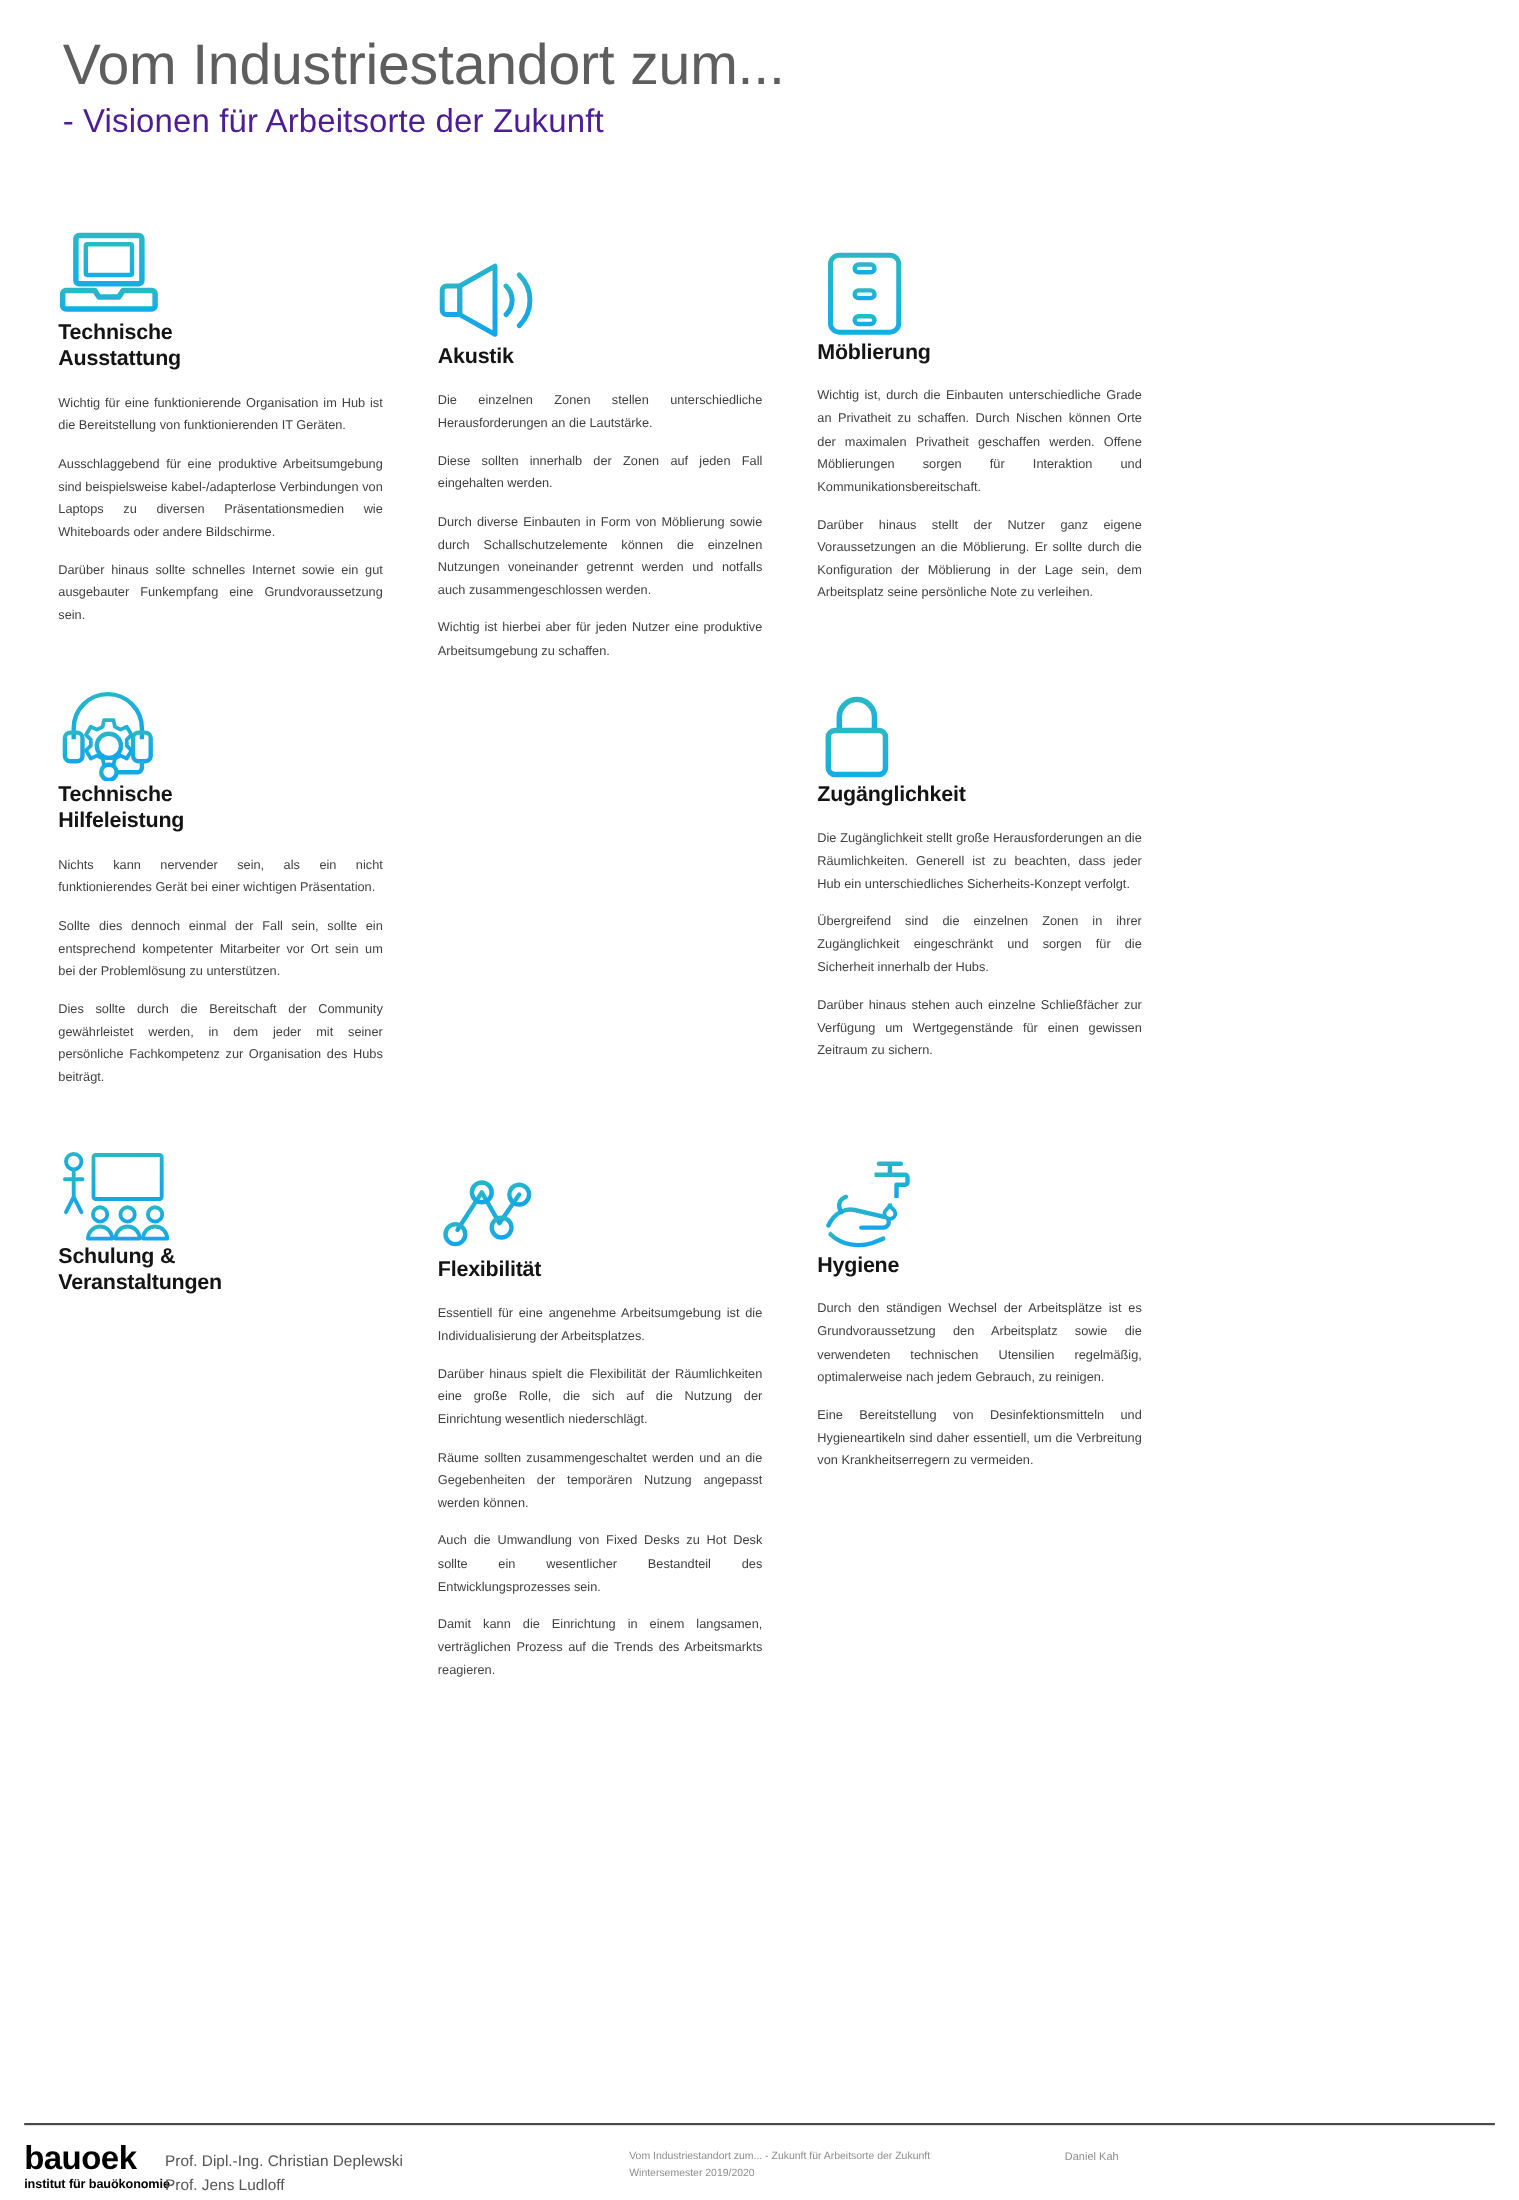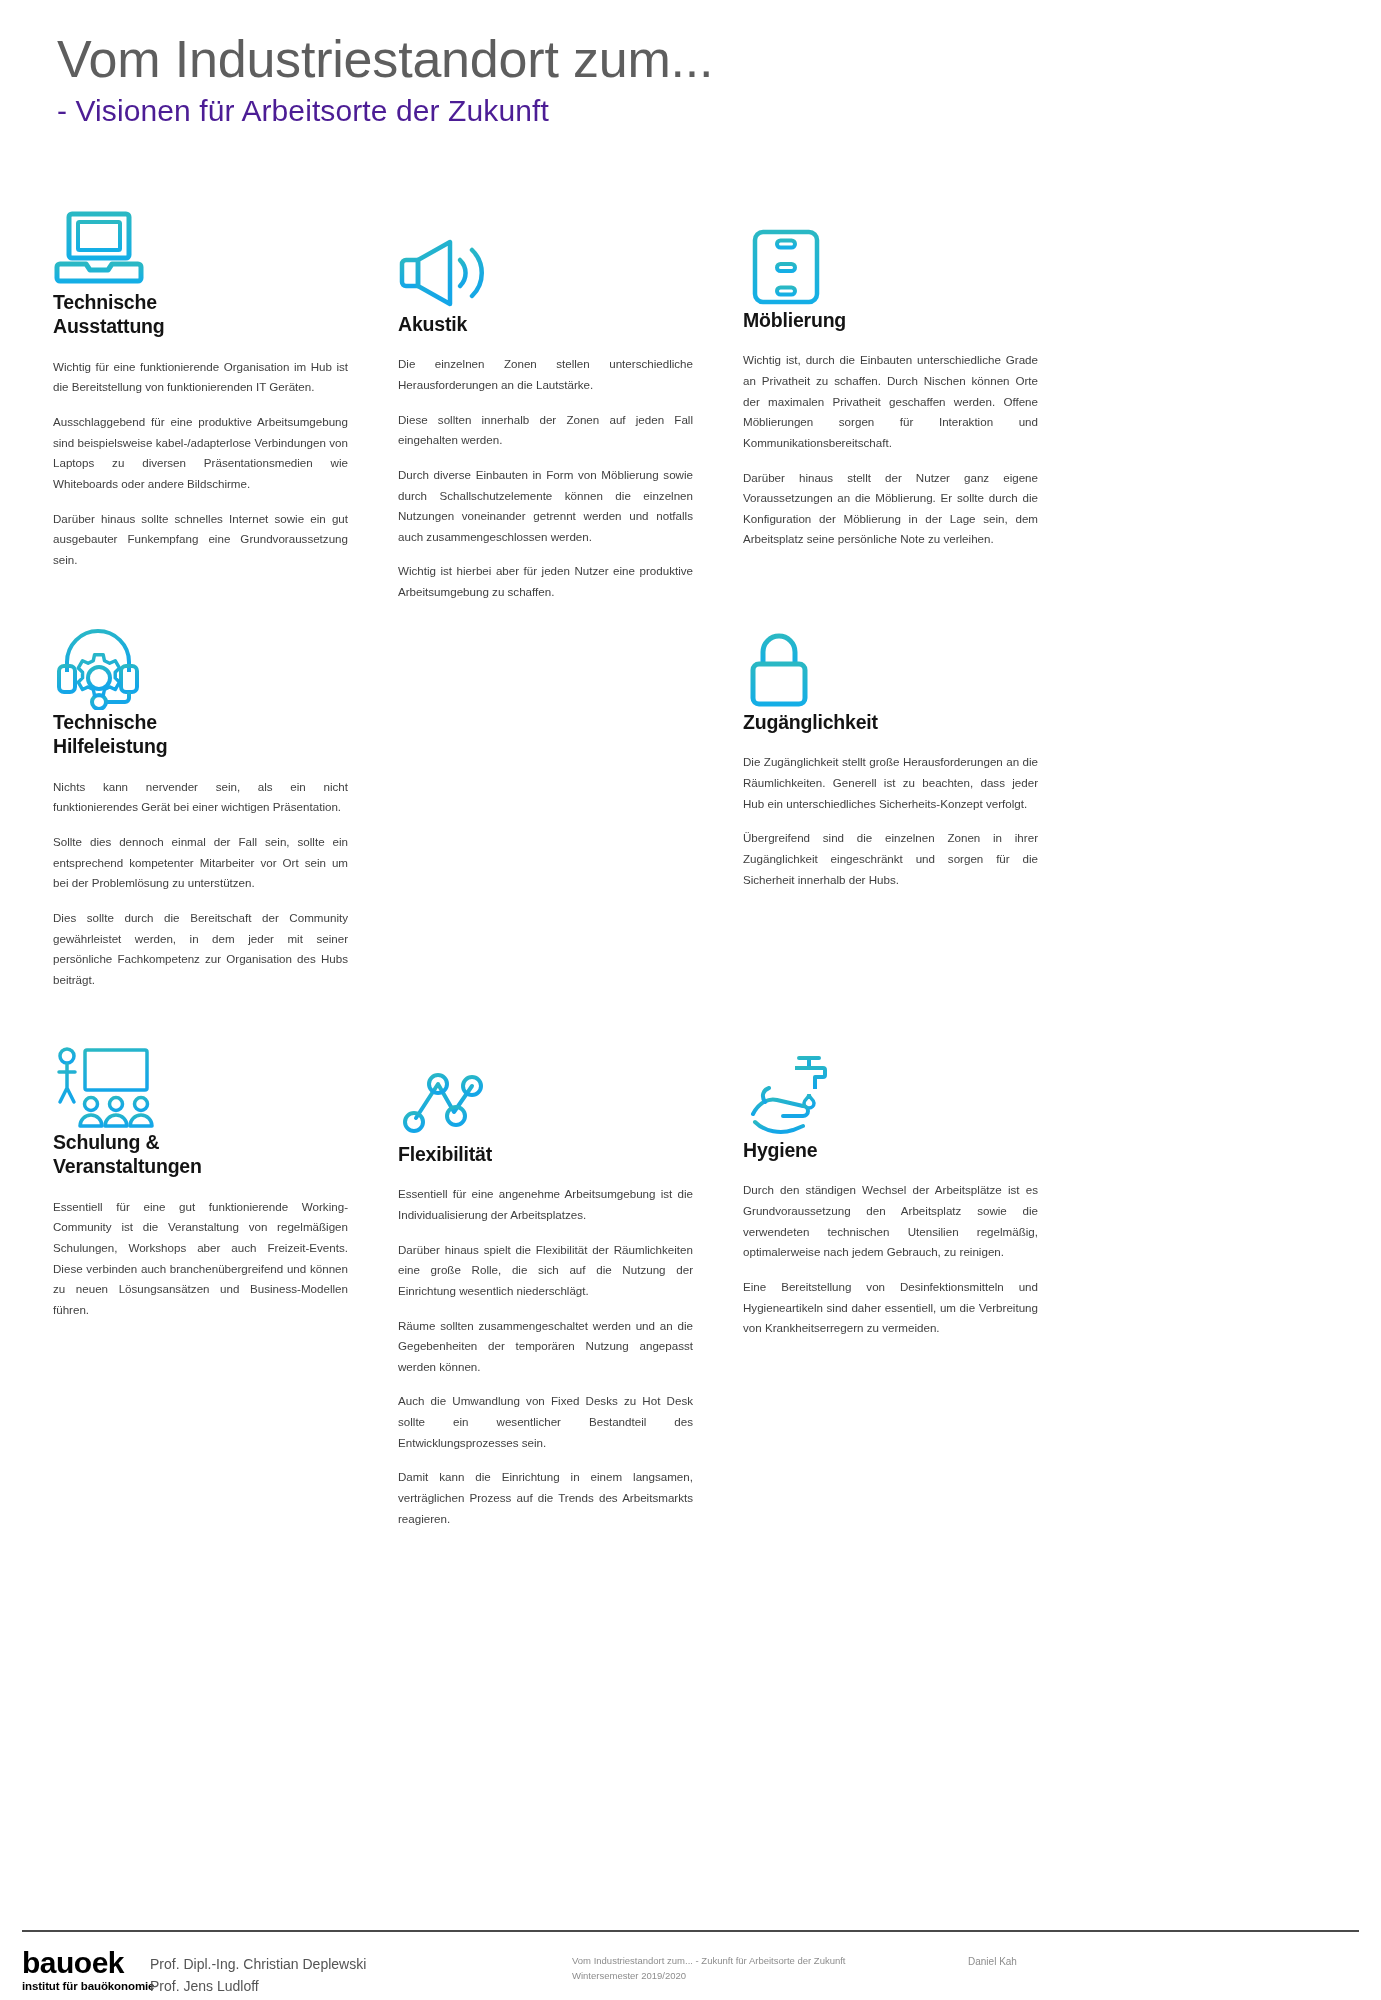--- a/index.html
+++ b/index.html
@@ -206,20 +206,21 @@
                 </linearGradient>
               </defs>
             <path d="M20 38 V26 a16 16 0 0 1 32 0 v12" fill="none" stroke="url(#g5)" stroke-width="5"></path>
             <rect x="10" y="38" width="52" height="40" rx="6" fill="none" stroke="url(#g5)" stroke-width="5"></rect>
           </svg>
         </div>
         <h2 class="ttl">Zugänglichkeit</h2>
         <div class="body">
           <p>Die Zugänglichkeit stellt große Herausforderungen an die Räumlichkeiten. Generell ist zu beachten, dass jeder Hub ein unterschiedliches Sicherheits-Konzept verfolgt.</p>
           <p>Übergreifend sind die einzelnen Zonen in ihrer Zugänglichkeit eingeschränkt und sorgen für die Sicherheit innerhalb der Hubs.</p>
+          <p>Darüber hinaus stehen auch einzelne Schließfächer zur Verfügung um Wertgegenstände für einen gewissen Zeitraum zu sichern.</p>
         </div>
       </div>
     </div>
 
     <div class="row" style="height:420px;">
 
       <div class="cell c0" style="top:0;">
         <div class="icon-wrap">
           <svg width="106" height="86" viewBox="0 0 106 86">
             <defs>
@@ -240,21 +241,20 @@
             <path d="M52 82 a11 11 0 0 1 22 0 z" fill="none" stroke="url(#g6)" stroke-width="3.5" stroke-linejoin="round"></path>
             <circle cx="88" cy="60" r="6.5" fill="none" stroke="url(#g6)" stroke-width="3.5"></circle>
             <path d="M77 82 a11 11 0 0 1 22 0 z" fill="none" stroke="url(#g6)" stroke-width="3.5" stroke-linejoin="round"></path>
           </svg>
         </div>
         <h2 class="ttl">
           <span>Schulung &amp;</span><br>
           <span>Veranstaltungen</span>
         </h2>
         <div class="body">
-          <p>Essentiell für eine gut funktionierende Working-Community ist die Veranstaltung von regelmäßigen Schulungen, Workshops aber auch Freizeit-Events. Diese verbinden auch branchenübergreifend und können zu neuen Lösungsansätzen und Business-Modellen führen.</p>
         </div>
       </div>
 
       <div class="cell c1" style="top:12px;">
         <div class="icon-wrap">
           <svg width="92" height="76" viewBox="0 0 92 76">
             <defs>
                 <linearGradient id="g7" x1="0" y1="0" x2="0.4" y2="1">
               <stop offset="0" stop-color="#2ab8c4"></stop>
                   <stop offset="1" stop-color="#14a6e8"></stop>

